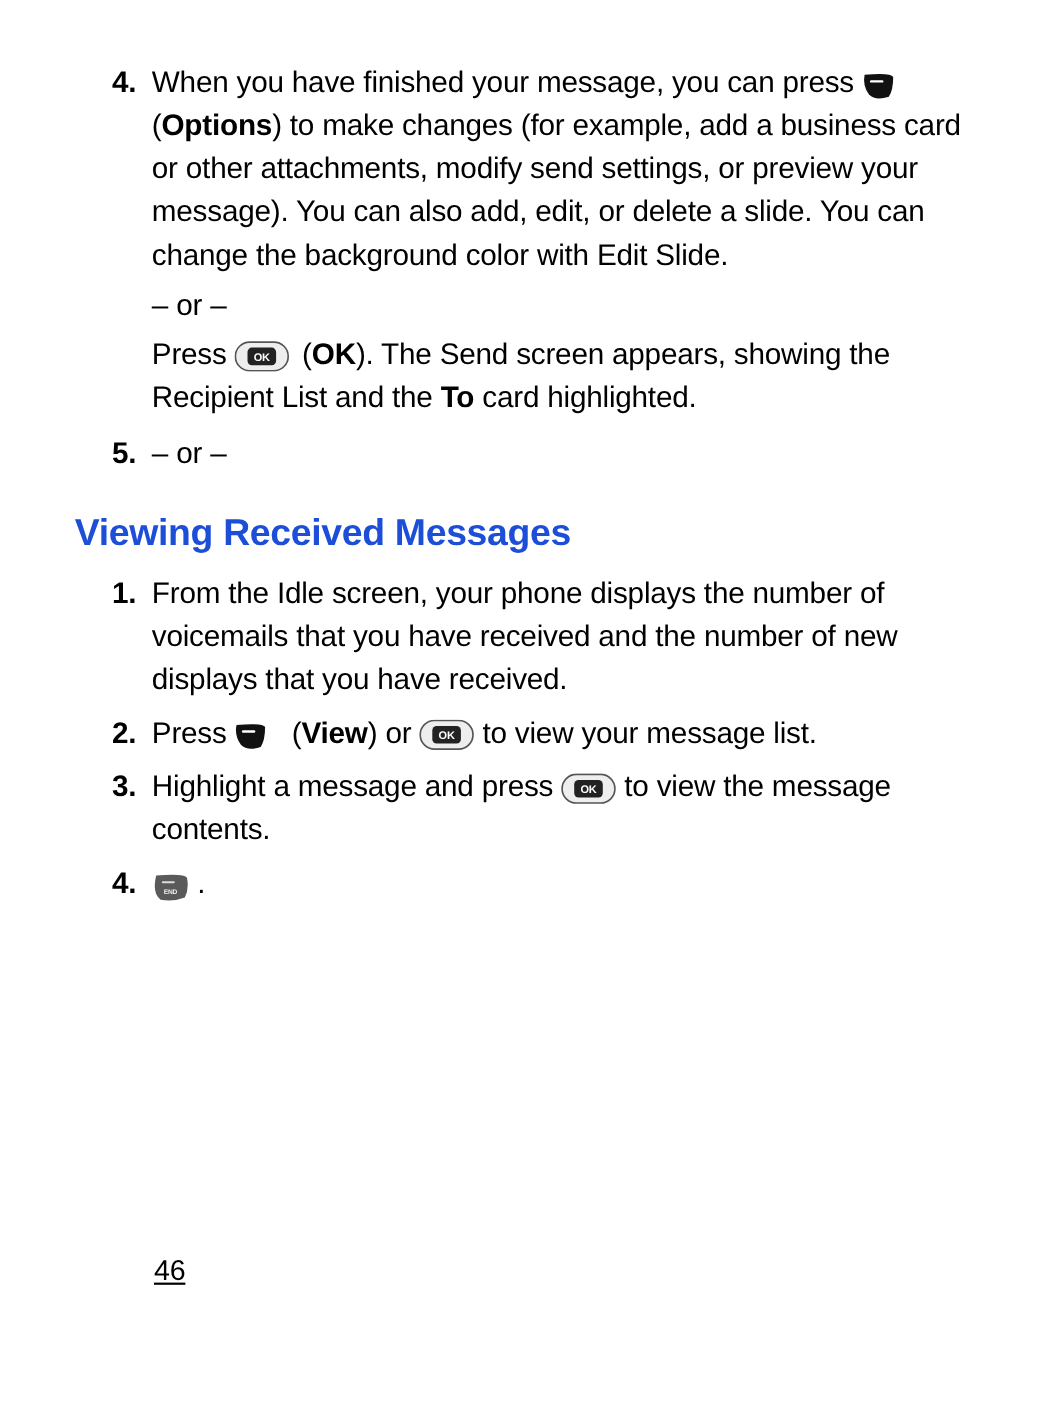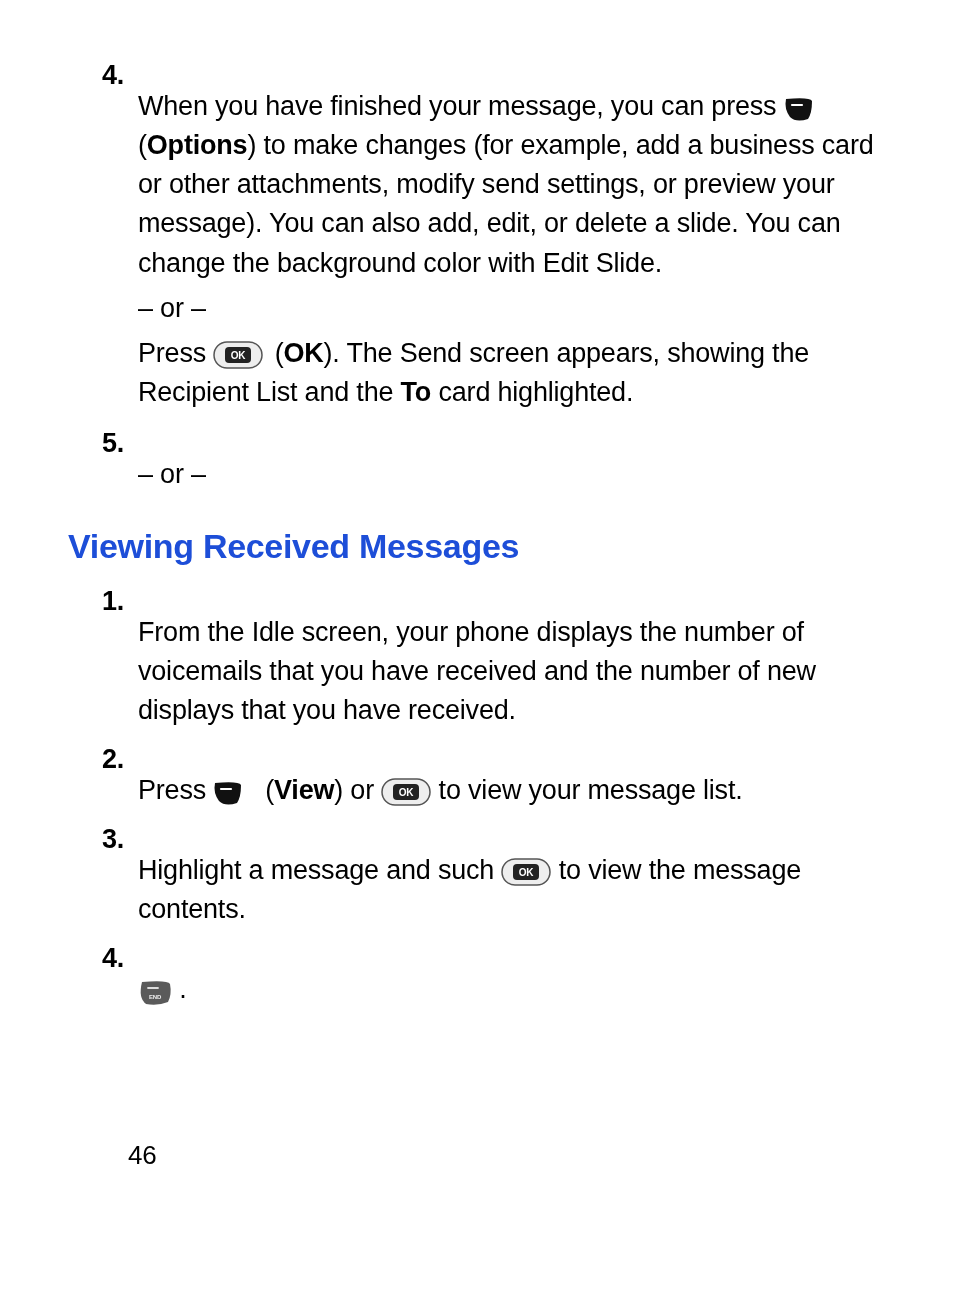--- a/index.html
+++ b/index.html
@@ -15,37 +15,38 @@
     letter-spacing:-0.2px;
   }
   .ol{list-style:none;margin:0;padding:0;}
   .li{display:flex;margin:0 0 6px 0;}
   .num{
     flex:0 0 56px;
     text-align:right;
     padding-right:14px;
     font-weight:700;
   }
-  .body{flex:1;margin-top:31px;}
+  .body{flex:1;}
   .body p{margin:0 0 6px 0;}
   .bold{font-weight:700;}
   .or{margin:4px 0 6px 0;}
   .section-heading{
     color:#1d4ed8;
     font-weight:700;
     font-size:34px;
     margin:22px 0 10px 0;
     letter-spacing:-0.3px;
   }
   .block2 .li{margin-bottom:4px;}
   .footer{
     position:absolute;
-    left:128px;
+    left:140px;
     bottom:120px;
     font-size:26px;
+    text-decoration:underline;
   }
   
   .icon{display:inline-block;vertical-align:middle;position:relative;}
   .softkey{width:30px;height:26px;}
   .softkey svg{width:100%;height:100%;}
   .okkey{width:50px;height:28px;}
   .okkey svg{width:100%;height:100%;}
   .sendkey{width:34px;height:26px;}
   .sendkey svg{width:100%;height:100%;}
   .endkey{width:34px;height:26px;}
@@ -128,21 +129,21 @@
           </span>
           <span> to view your message list.</span>
         </p>
       </div>
     </li>
 
     <li class="li">
       <div class="num">3.</div>
       <div class="body">
         <p>
-          <span>Highlight a message and such </span>
+          <span>Highlight a message and press </span>
           <span class="icon okkey">
             <svg viewBox="0 0 50 28">
                 <rect x="1" y="1" width="48" height="26" rx="13" fill="#eee" stroke="#555" stroke-width="1.5"></rect>
                 <rect x="12" y="6" width="26" height="16" rx="4" fill="#222"></rect>
                 <text x="25" y="18" font-size="10" font-weight="700" fill="#fff" text-anchor="middle" font-family="Arial">OK</text>
               </svg>
           </span>
           <span> to view the message contents.</span>
         </p>
       </div>

